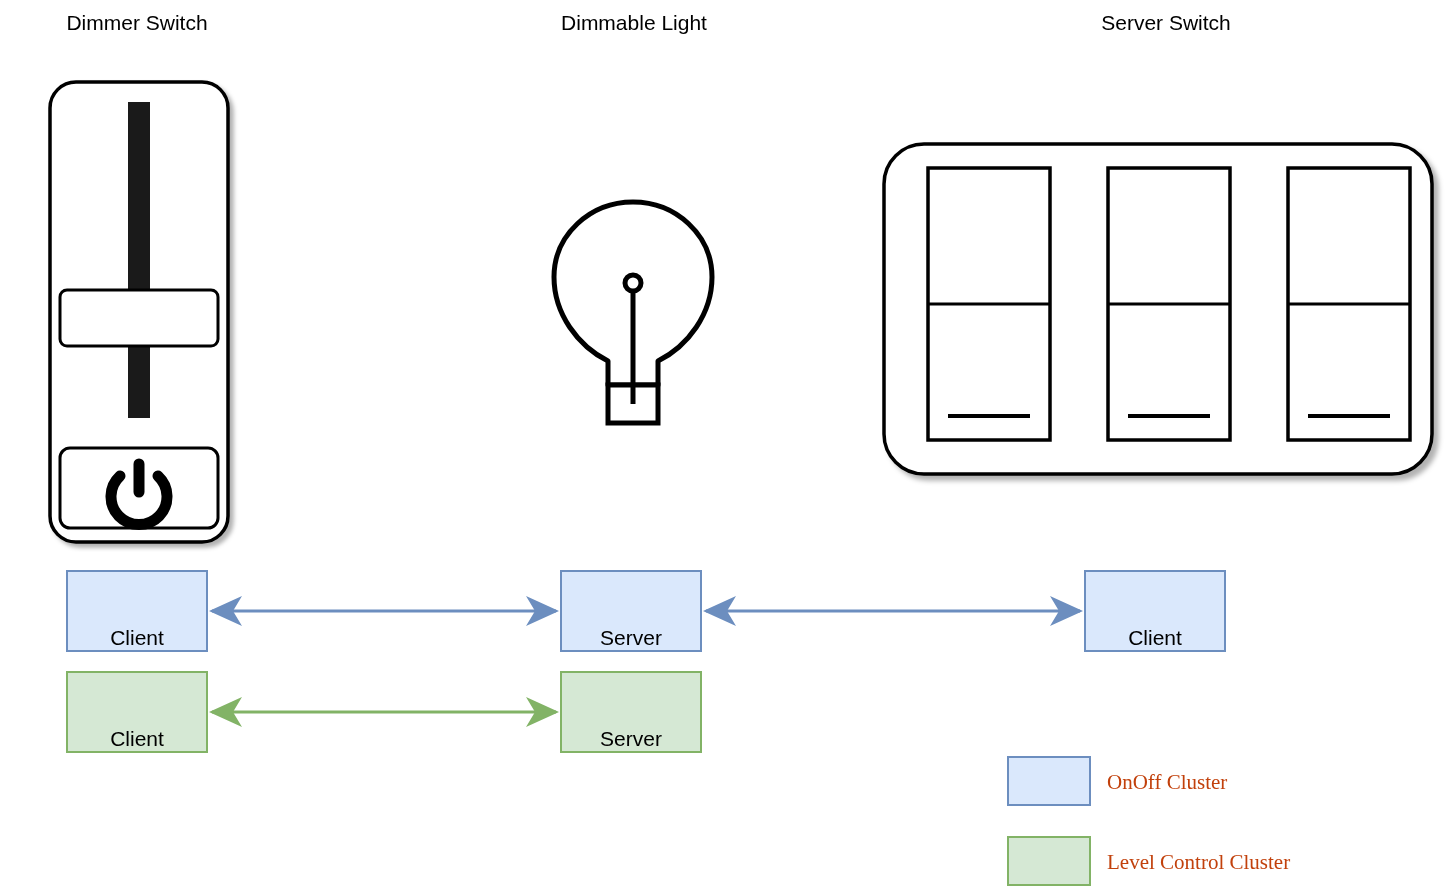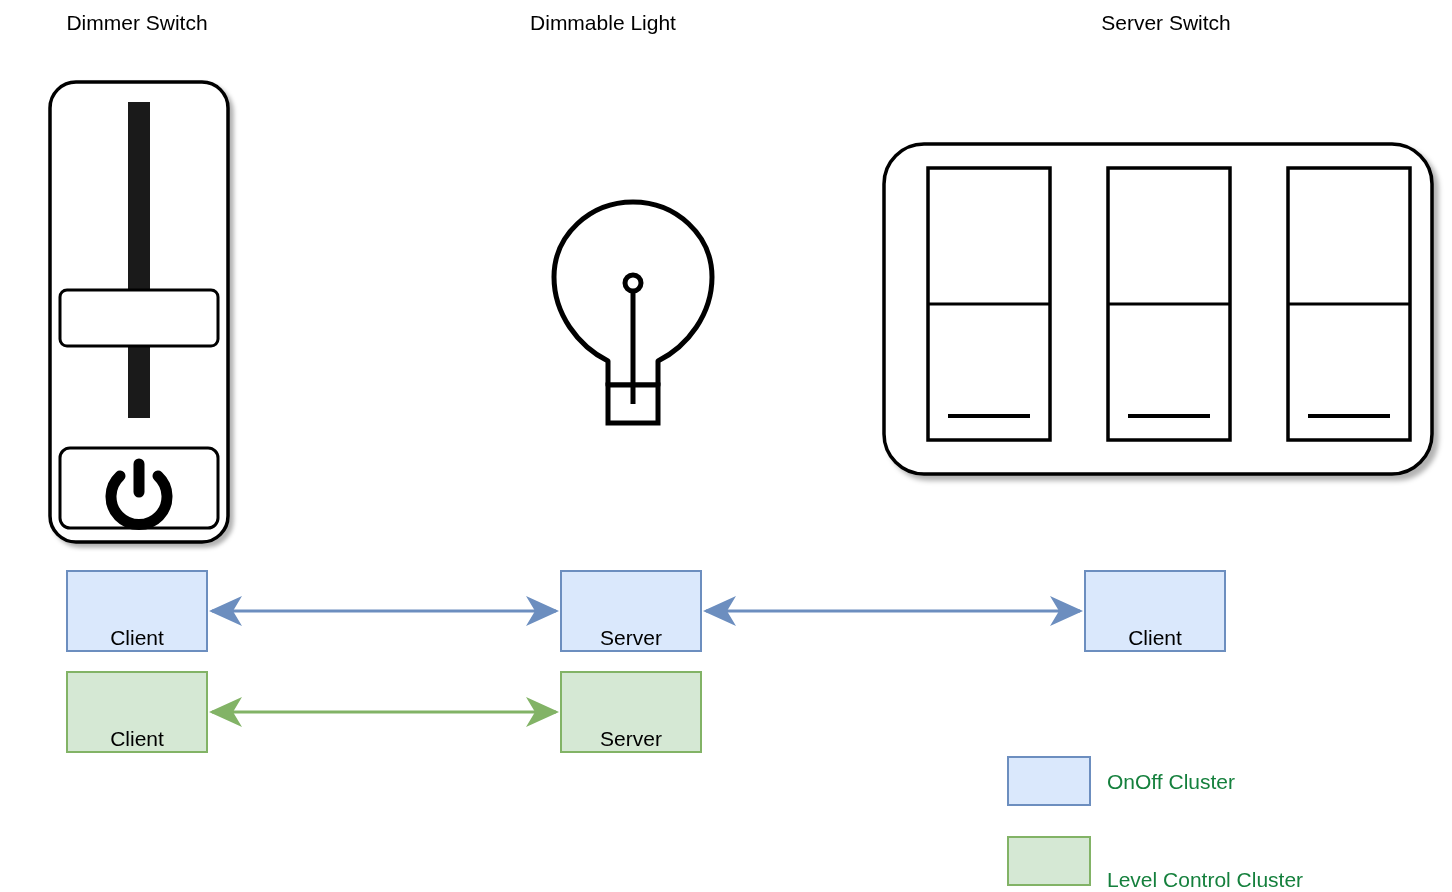--- a/index.html
+++ b/index.html
@@ -27,21 +27,21 @@
   .device-title {
     position: absolute;
     font-size: 21px;
     line-height: 26px;
     color: #000000;
     white-space: nowrap;
     text-align: center;
     transform: translateX(-50%);
   }
   #title-dimmer   { left: 137px;  top: 10px; }
-  #title-light    { left: 603px;  top: 10px; }
+  #title-light    { left: 634px;  top: 10px; }
   #title-toggle   { left: 1166px; top: 10px; }
 
   
   .device-art { position: absolute; }
 
   
   #dimmer-switch-art { left: 40px; top: 72px; width: 200px; height: 480px; }
 
   
   #dimmable-light-art { left: 530px; top: 180px; width: 210px; height: 260px; }
@@ -98,24 +98,25 @@
   .legend-swatch.onoff { background: #dae8fc; border-color: #6c8ebf; }
   .legend-swatch.level { background: #d5e8d4; border-color: #82b366; }
   #legend-swatch-onoff { left: 1007px; top: 756px; }
   #legend-swatch-level { left: 1007px; top: 836px; }
 
   .legend-label {
     position: absolute;
     font-size: 21px;
     line-height: 24px;
     white-space: nowrap;
-    color: #15803d;
+    color: #c2410c;
+    font-family: Liberation Serif, serif;
   }
   #legend-label-onoff { left: 1107px; top: 770px; }
-  #legend-label-level { left: 1107px; top: 868px; }
+  #legend-label-level { left: 1107px; top: 850px; }
 </style>
 </head>
 <body>
 
 <div id="canvas">
 
   <div class="device-title" id="title-dimmer">Dimmer Switch</div>
   <div class="device-title" id="title-light">Dimmable Light</div>
   <div class="device-title" id="title-toggle">Server Switch</div>
 

